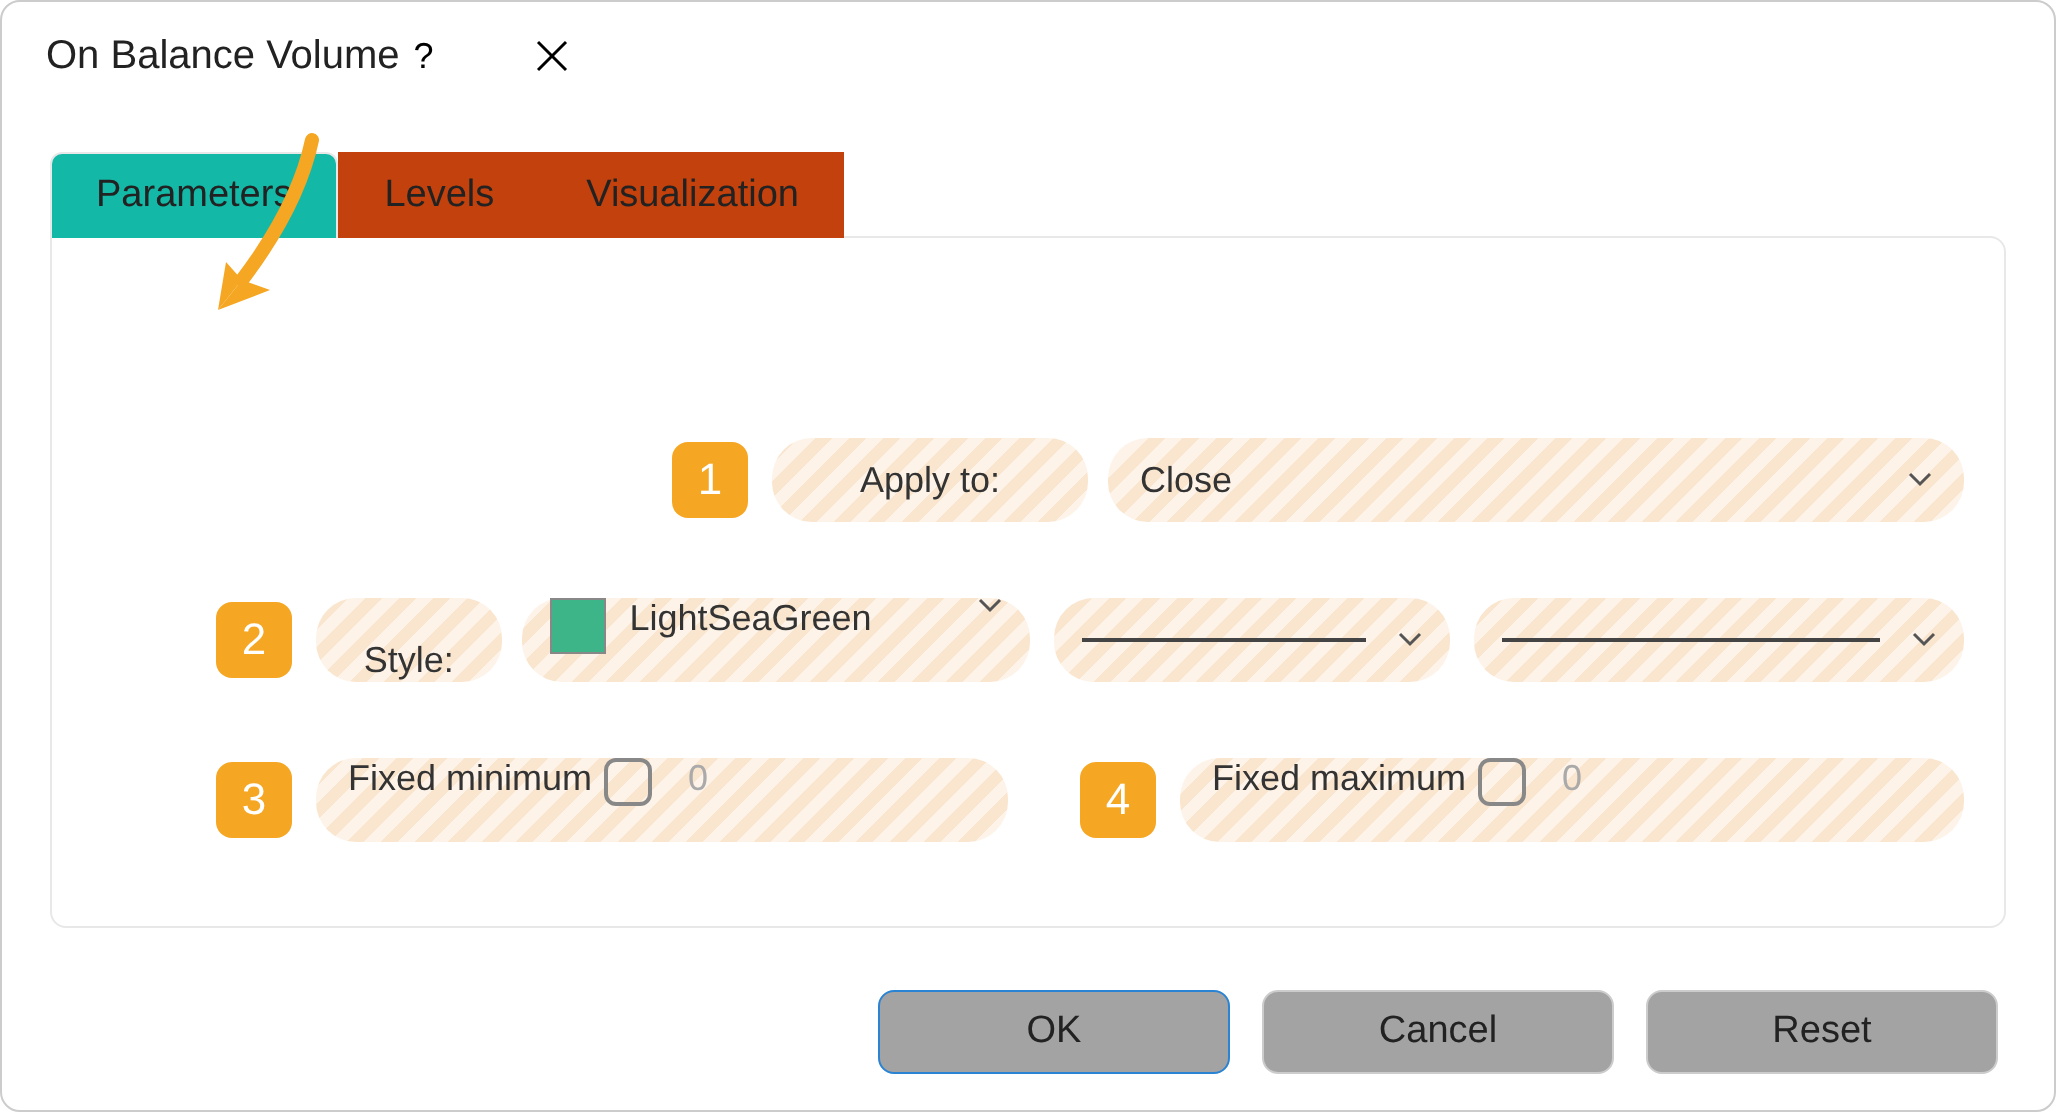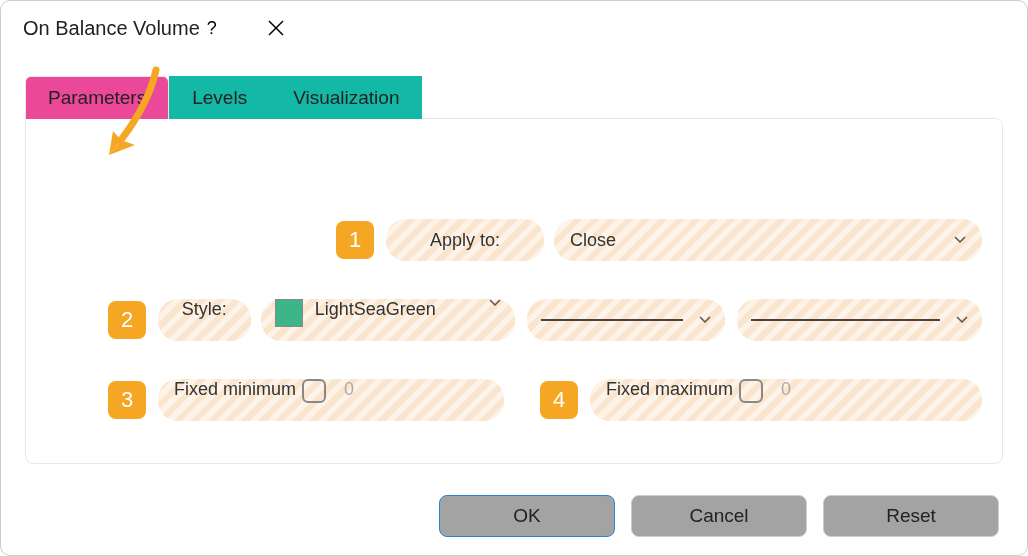--- a/index.html
+++ b/index.html
@@ -74,29 +74,29 @@
       z-index: 2;
     }
     
     .tab {
       padding: 10px 22px;
       font-size: 19px;
       color: #222;
       cursor: pointer;
       border: 1px solid transparent;
       border-bottom: none;
-      background: #14b8a6;
+      background: #c2410c;
       position: relative;
       top: 1px;
     }
     
     .tab.active {
       border-color: #e8e8e8;
       border-radius: 6px 6px 0 0;
-      background: #ec4899;
+      background: #14b8a6;
       z-index: 3;
       text-align: right;
     }
     
     .tab-content {
       border: 1px solid #e8e8e8;
       border-radius: 0 8px 8px 8px;
       min-height: 346px;
       padding: 100px 20px 30px 20px;
       position: relative;
@@ -163,21 +163,21 @@
     }
     
     .row2 {
       margin-left: 62px;
     }
     
     .row2 .label-block {
       width: 94px;
       height: 42px;
       display: flex;
-      align-items: flex-start;
+      align-items: flex-end;
       justify-content: center;
       margin-right: 10px;
     }
     
     .row2 .color-block {
       width: 258px;
       height: 42px;
       display: flex;
       padding: 0 14px;
       margin-right: 12px;

